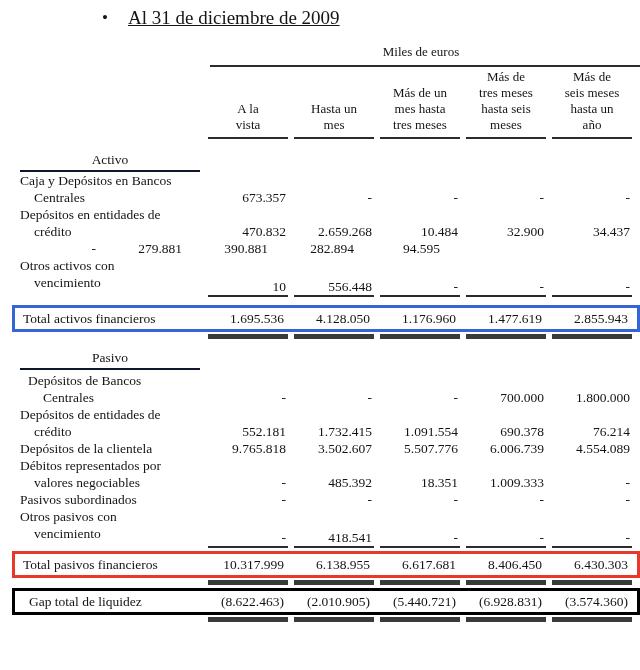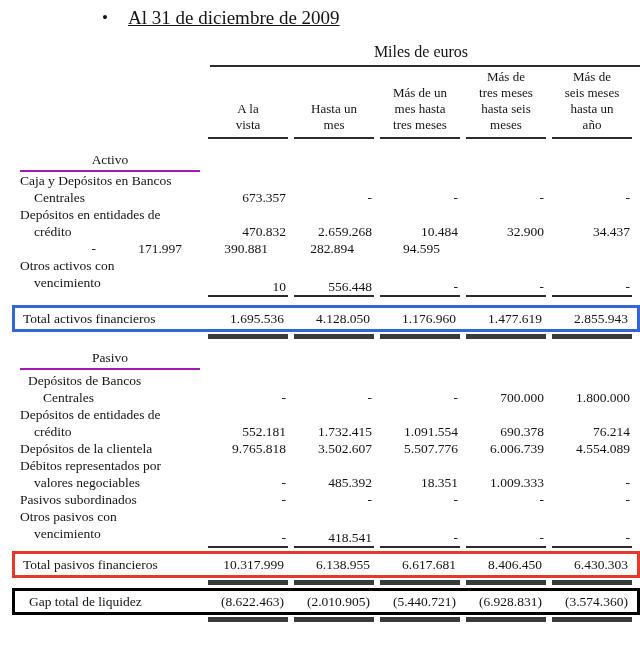--- a/index.html
+++ b/index.html
@@ -10,33 +10,33 @@
     padding:6px 0 0 12px;
     font-family:"Liberation Serif","DejaVu Serif",serif;
     font-size:13.5px; line-height:17px; color:#141414;
     background:#ffffff;
   }
   
   .title-row { display:flex; margin-left:90px; line-height:24px; font-size:19px; }
   .bullet { width:26px; font-size:17px; }
   .title-text { text-decoration:underline; }
   
-  .unit { margin-left:190px; width:438px; text-align:center; margin-top:14px; line-height:16px; font-size:16px; }
+  .unit { margin-left:190px; width:438px; text-align:center; margin-top:14px; line-height:16px; font-size:13px; }
   .toprule { margin-left:198px; width:430px; border-top:2px solid #2b2b2b; margin-top:5px; }
   .cols { display:flex; align-items:flex-end; margin-left:190px; margin-top:2px; }
   .colh {
     width:80px; margin-left:6px; text-align:center;
     font-size:13px; line-height:16px;
     border-bottom:2px solid #2b2b2b; padding-bottom:4px;
   }
   .colh div { display:block; }
   
   .section-head {
     width:180px; margin-left:8px; text-align:center;
-    border-bottom:2px solid #a21caf; padding-bottom:2px;
+    border-bottom:2px solid #0f172a; padding-bottom:2px;
   }
   .sh-activo { margin-top:12px; }
   .sh-pasivo { margin-top:10px; }
   
   .rows-activo { }
   .rows-pasivo { margin-top:2px; }
   .row { display:flex; align-items:flex-end; }
   .lbl { width:190px; }
   .lbl .l1 { padding-left:8px; }
   .lbl .l2 { padding-left:22px; }
@@ -120,21 +120,21 @@
         <div class="l2">crédito</div>
       </div>
       <div class="cell">470.832</div>
       <div class="cell">2.659.268</div>
       <div class="cell">10.484</div>
       <div class="cell">32.900</div>
       <div class="cell">34.437</div>
     </div>
     <div class="row">
       <div class="cell">-</div>
-      <div class="cell">171.997</div>
+      <div class="cell">279.881</div>
       <div class="cell">390.881</div>
       <div class="cell">282.894</div>
       <div class="cell">94.595</div>
     </div>
     <div class="row ruled">
       <div class="lbl">
         <div class="l1">Otros activos con</div>
         <div class="l2">vencimiento</div>
       </div>
       <div class="cell">10</div>

